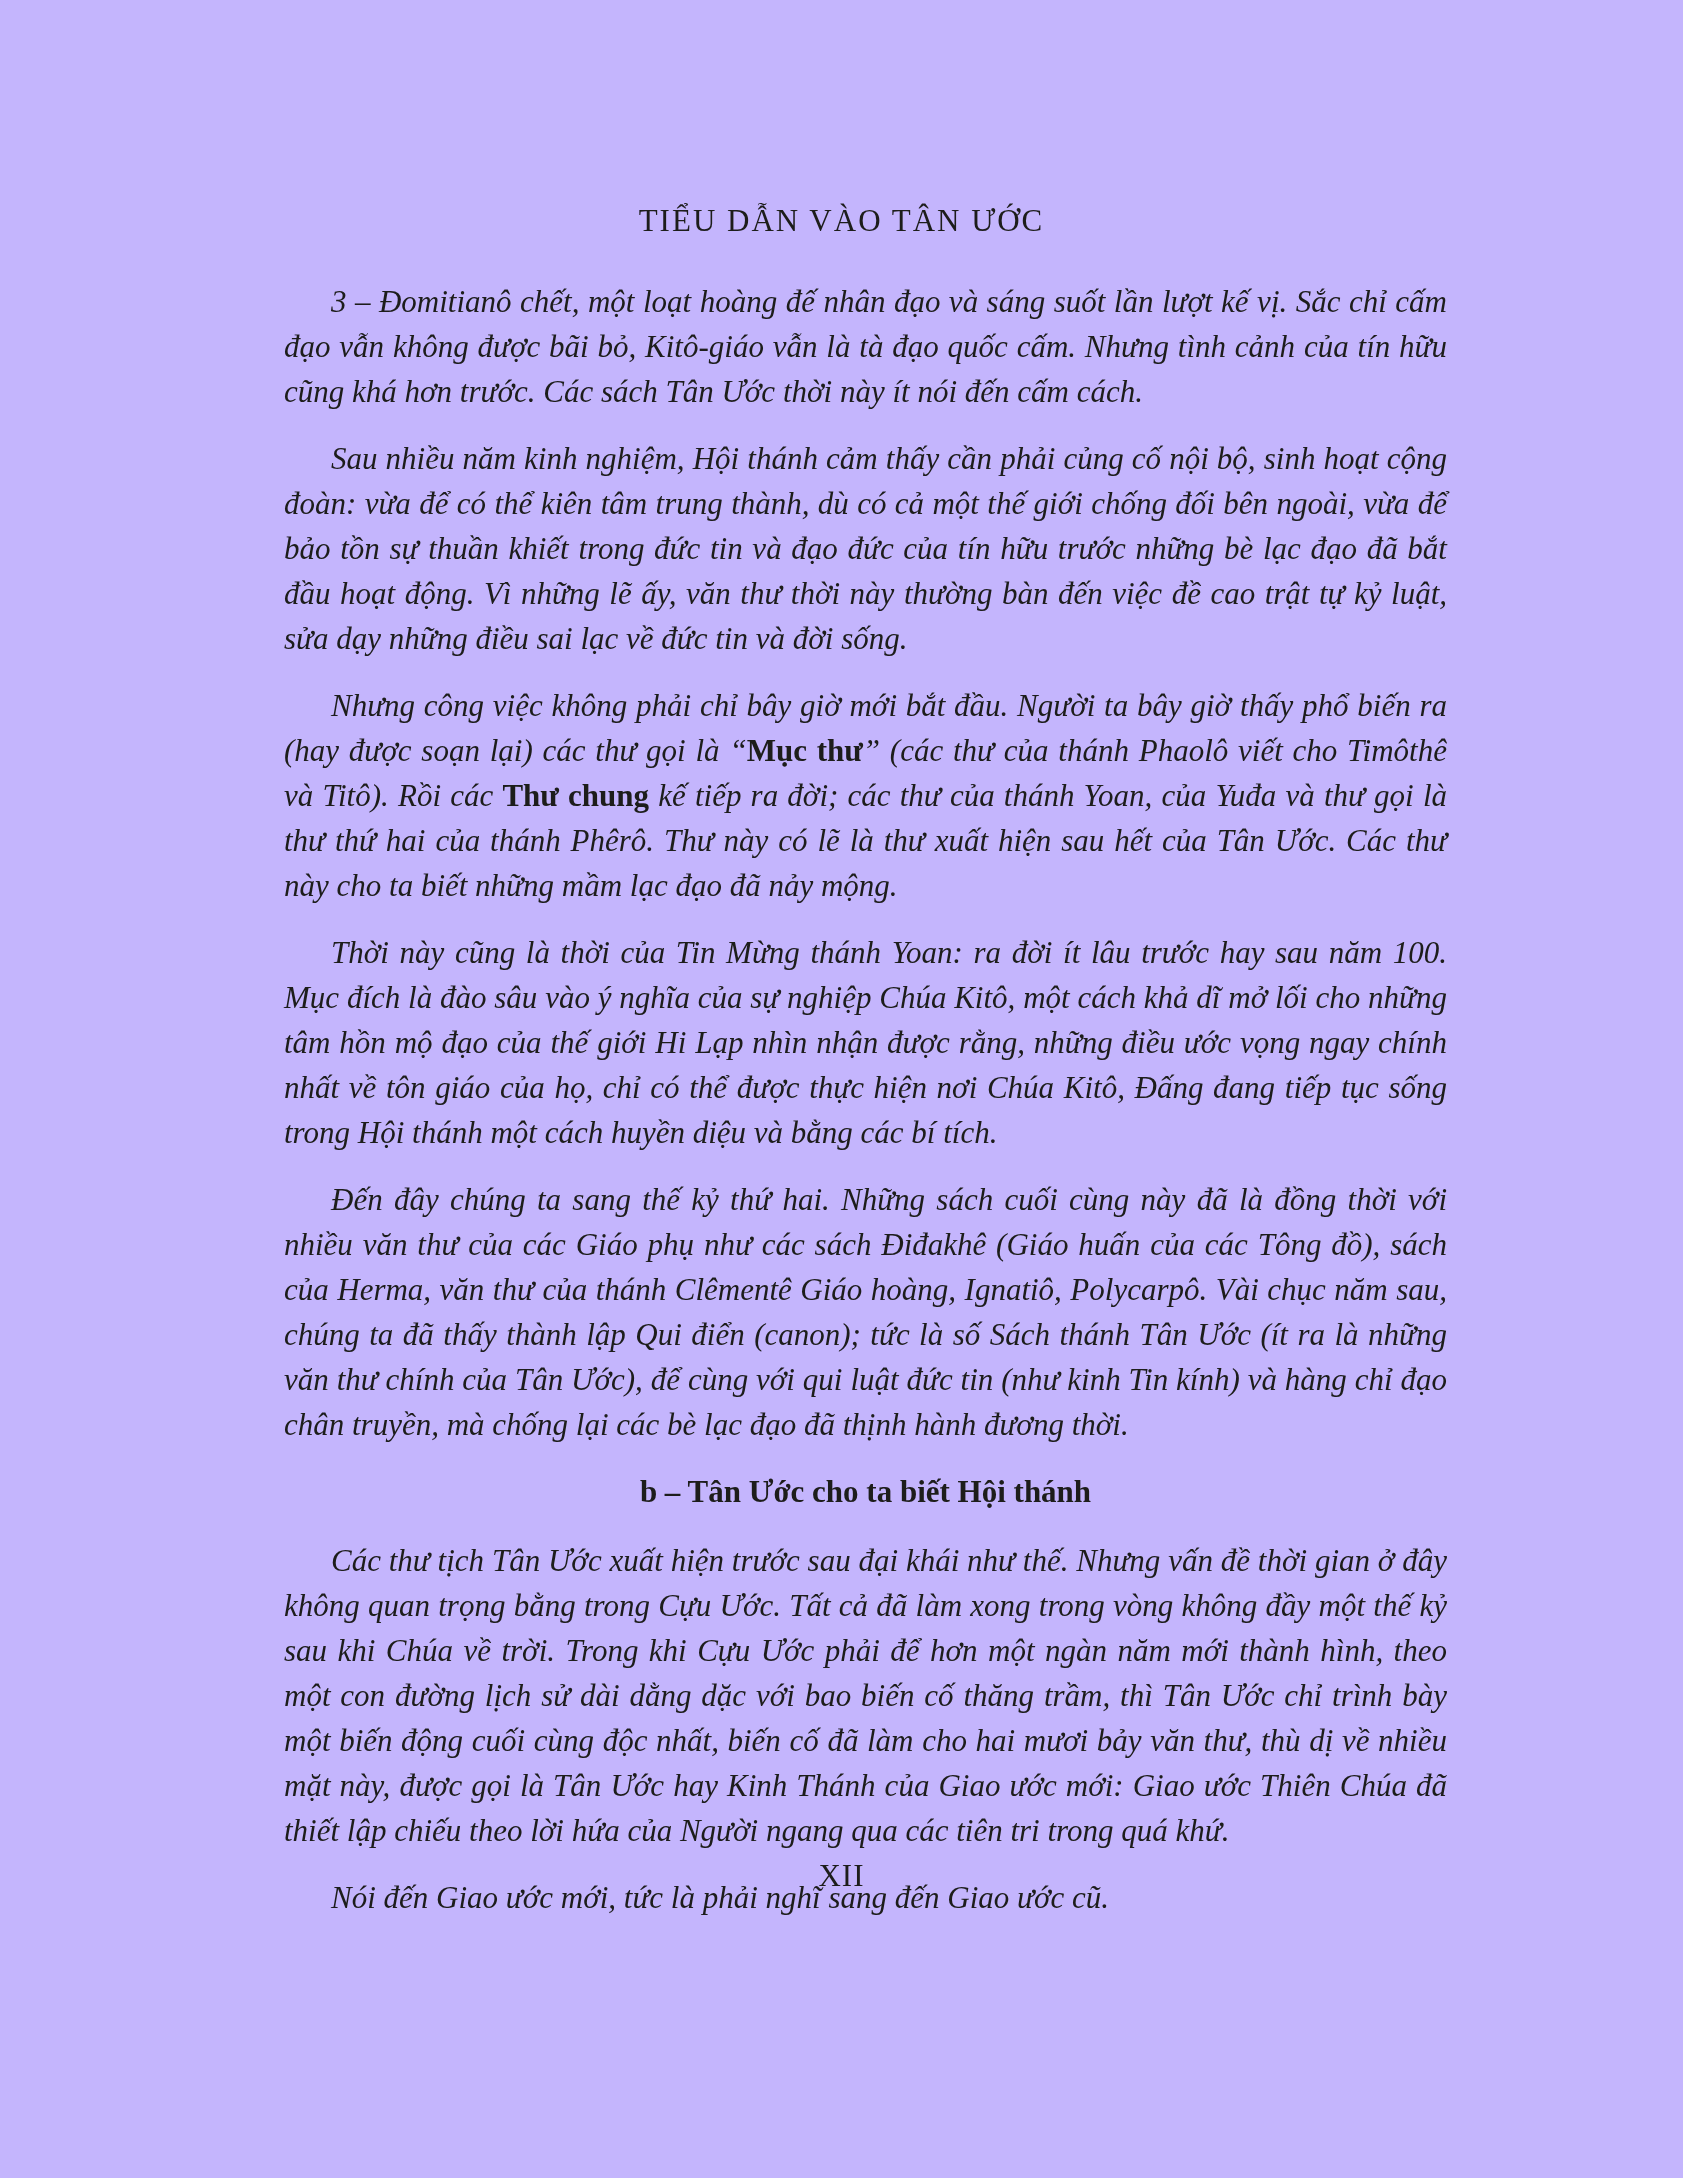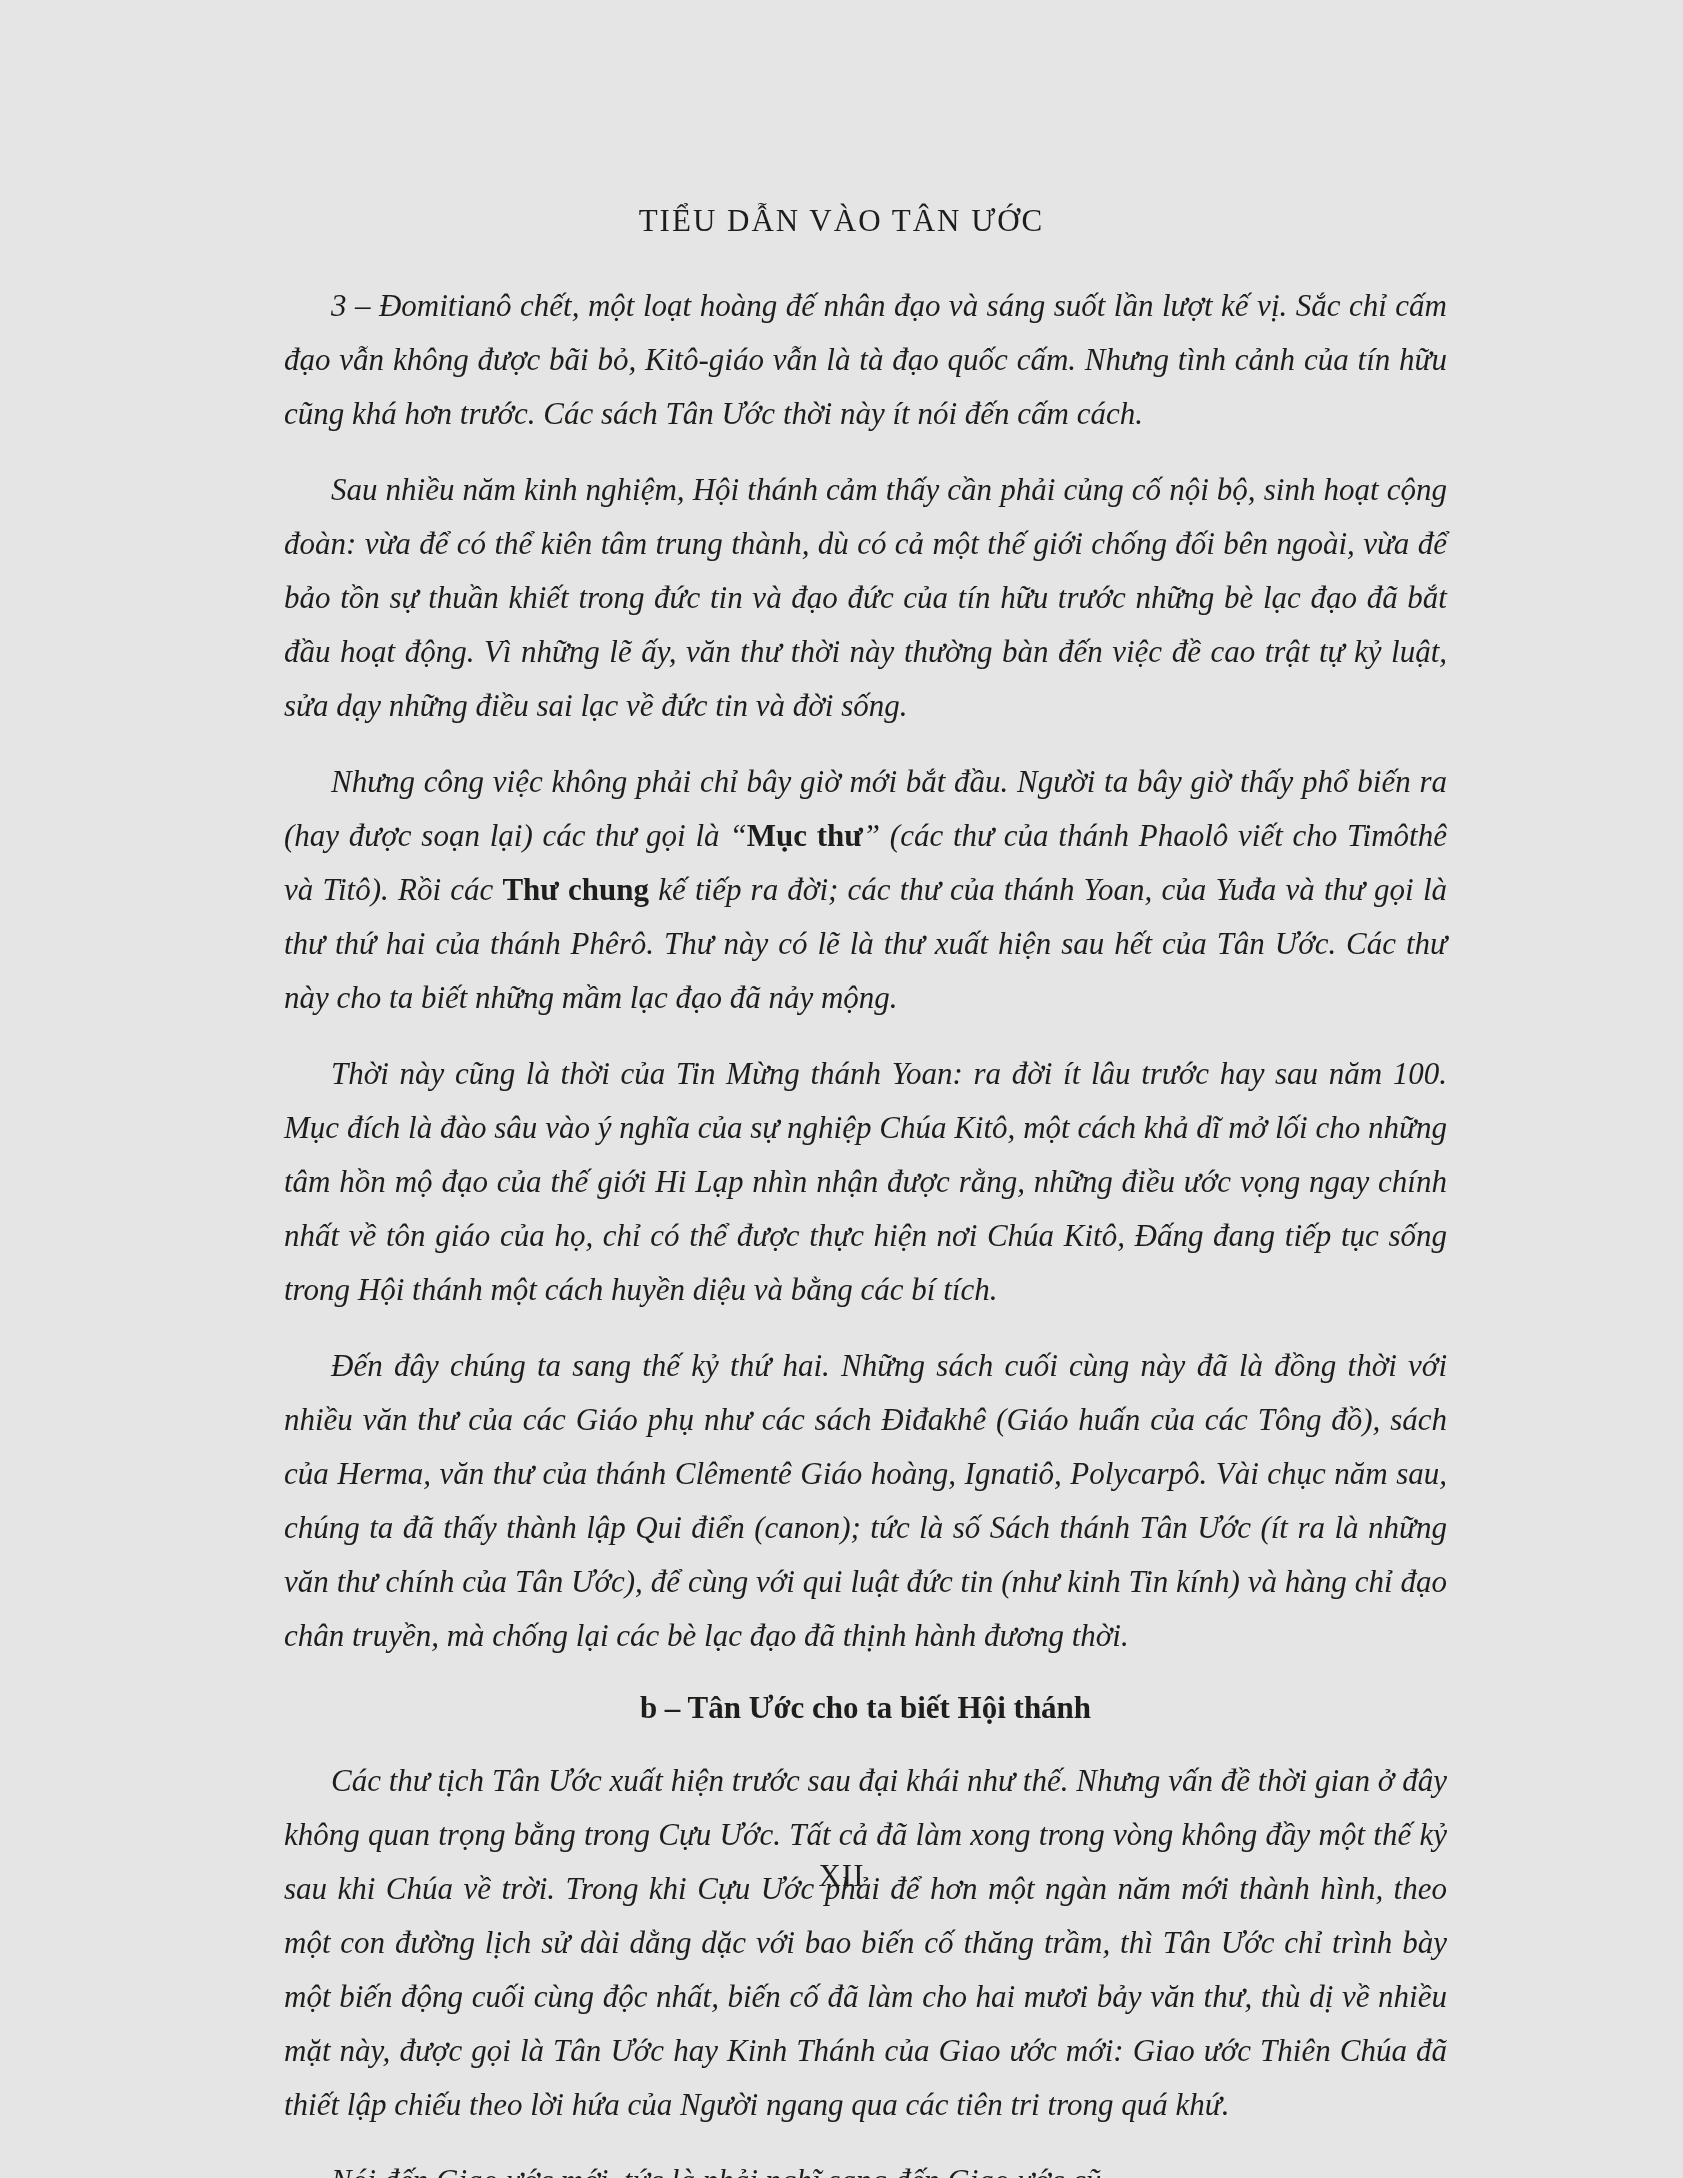--- a/index.html
+++ b/index.html
@@ -4,21 +4,21 @@
 <style>
   html, body {
     margin: 0;
     padding: 0;
     background: #ffffff;
   }
   .page {
     position: relative;
     width: 1683px;
     height: 2178px;
-    background: #e5e5e5;
+    background: #c4b5fd;
     font-family: "Liberation Serif", serif;
     color: #1d1d1b;
     overflow: hidden;
   }
   .running-header {
     position: absolute;
     top: 203px;
     left: 0;
     width: 100%;
     text-align: center;
@@ -30,21 +30,21 @@
   }
   .doc-body {
     position: absolute;
     left: 284px;
     top: 279px;
     width: 1163px;
   }
   .para {
     font-style: italic;
     font-size: 31px;
-    line-height: 54px;
+    line-height: 45px;
     text-align: justify;
     text-indent: 47px;
     margin: 0 0 22px 0;
   }
   .para .run { font-style: italic; }
   .para .run-bold {
     font-style: normal;
     font-weight: 700;
   }
   .subhead {

